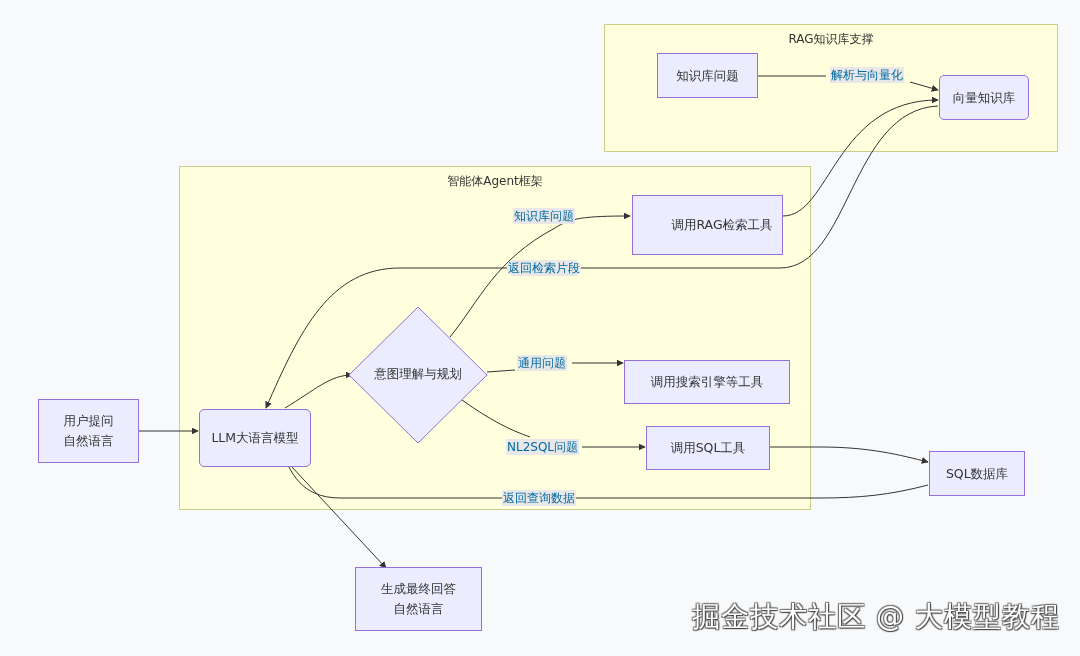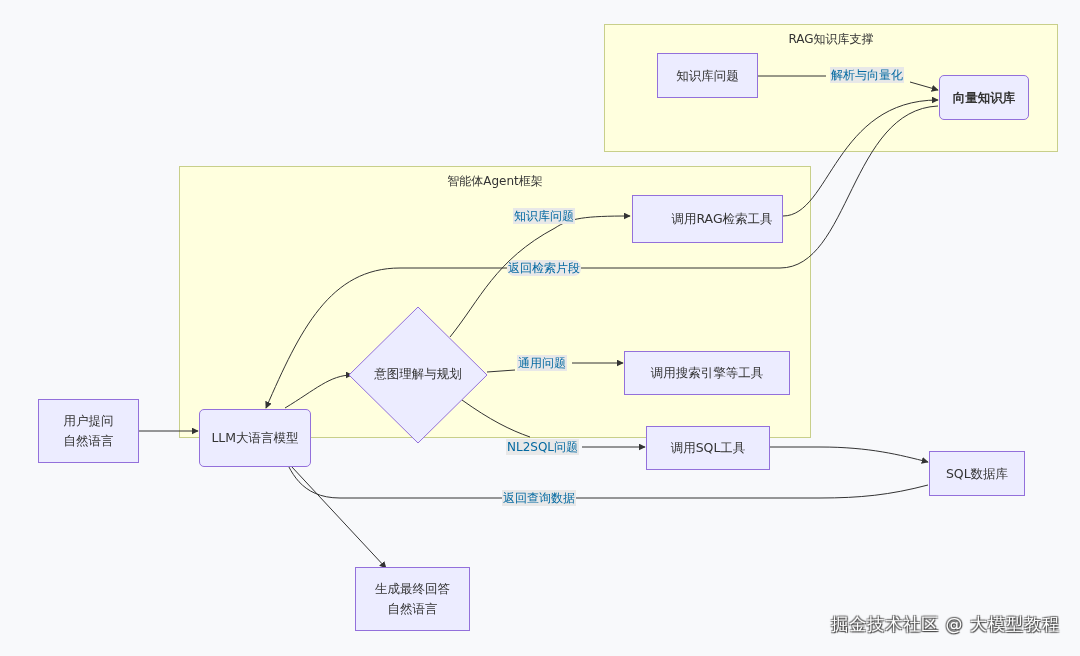--- a/index.html
+++ b/index.html
@@ -35,32 +35,32 @@
     text-align: center; width: 140px;
   }
   .edge-label {
     position: absolute; background: #e8e8e8;
     font-size: 12px; color: #0369a1; padding: 0 1px;
     line-height: 16px; white-space: nowrap;
   }
   svg.edges { position: absolute; left: 0; top: 0; }
   .watermark {
     position: absolute; right: 20px; bottom: 20px;
-    font-size: 17px; color: #ffffff;
+    font-size: 28px; color: #ffffff;
     text-shadow: 1px 1px 1px #444, -1px -1px 1px #777, 1px -1px 1px #666, -1px 1px 1px #666;
     letter-spacing: 1px;
   }
 </style>
 </head>
 <body>
 
 <div class="cluster" style="left:604px; top:24px; width:454px; height:128px;">
   <div class="cluster-title">RAG知识库支撑</div>
 </div>
-<div class="cluster" style="left:179px; top:166px; width:632px; height:272px;">
+<div class="cluster" style="left:179px; top:166px; width:632px; height:344px;">
   <div class="cluster-title">智能体Agent框架</div>
 </div>
 
 <svg class="edges" width="1080" height="656">
   <defs>
     <marker id="arrow" viewBox="0 0 10 10" refX="9" refY="5" markerWidth="7" markerHeight="7" orient="auto-start-reverse">
       <path d="M0,0 L10,5 L0,10 z" fill="#333"></path>
     </marker>
   </defs>
   <g fill="none" stroke="#333" stroke-width="1">
@@ -87,44 +87,44 @@
 
     <path d="M278,452 L386,568" marker-end="url(#arrow)"></path>
   </g>
 
   <polygon points="418,307 487,375 418,443 349,375" fill="#ececff" stroke="#9370db" stroke-width="1"></polygon>
 </svg>
 
 <div class="node" style="left:657px; top:53px; width:101px; height:45px;">
   <span>知识库问题</span>
 </div>
-<div class="node rounded" style="left:939px; top:75px; width:90px; height:45px;font-weight:bold;">
+<div class="node rounded" style="left:939px; top:75px; width:90px; height:45px;">
   <span>向量知识库</span>
 </div>
 <div class="node" style="left:38px; top:399px; width:101px; height:64px;">
   <span>用户提问</span>
   <span>自然语言</span>
 </div>
 <div class="node rounded" style="left:199px; top:409px; width:112px; height:58px;">
   <span>LLM大语言模型</span>
 </div>
 <div class="diamond-label" style="left:348px; top:366px;">意图理解与规划</div>
-<div class="node" style="left:632px; top:195px; width:151px; height:48px;padding-left:29px;">
+<div class="node" style="left:632px; top:195px; width:151px; height:60px;padding-left:29px;">
   <span>调用RAG检索工具</span>
 </div>
-<div class="node" style="left:624px; top:351px; width:166px; height:44px;">
+<div class="node" style="left:624px; top:360px; width:166px; height:44px;">
   <span>调用搜索引擎等工具</span>
 </div>
 <div class="node" style="left:646px; top:426px; width:124px; height:44px;">
   <span>调用SQL工具</span>
 </div>
 <div class="node" style="left:929px; top:451px; width:96px; height:45px;justify-content:center;">
   <span>SQL数据库</span>
 </div>
-<div class="node" style="left:355px; top:567px; width:115px; height:64px;text-align:center;">
+<div class="node" style="left:355px; top:567px; width:127px; height:64px;text-align:center;">
   <span>生成最终回答</span>
   <span>自然语言</span>
 </div>
 
 <div class="edge-label" style="left:830px; top:67px;">解析与向量化</div>
 <div class="edge-label" style="left:513px; top:208px;">知识库问题</div>
 <div class="edge-label" style="left:507px; top:260px;border-radius:7px;">返回检索片段</div>
 <div class="edge-label" style="left:517px; top:355px;">通用问题</div>
 <div class="edge-label" style="left:506px; top:439px;">NL2SQL问题</div>
 <div class="edge-label" style="left:502px; top:490px;">返回查询数据</div>

